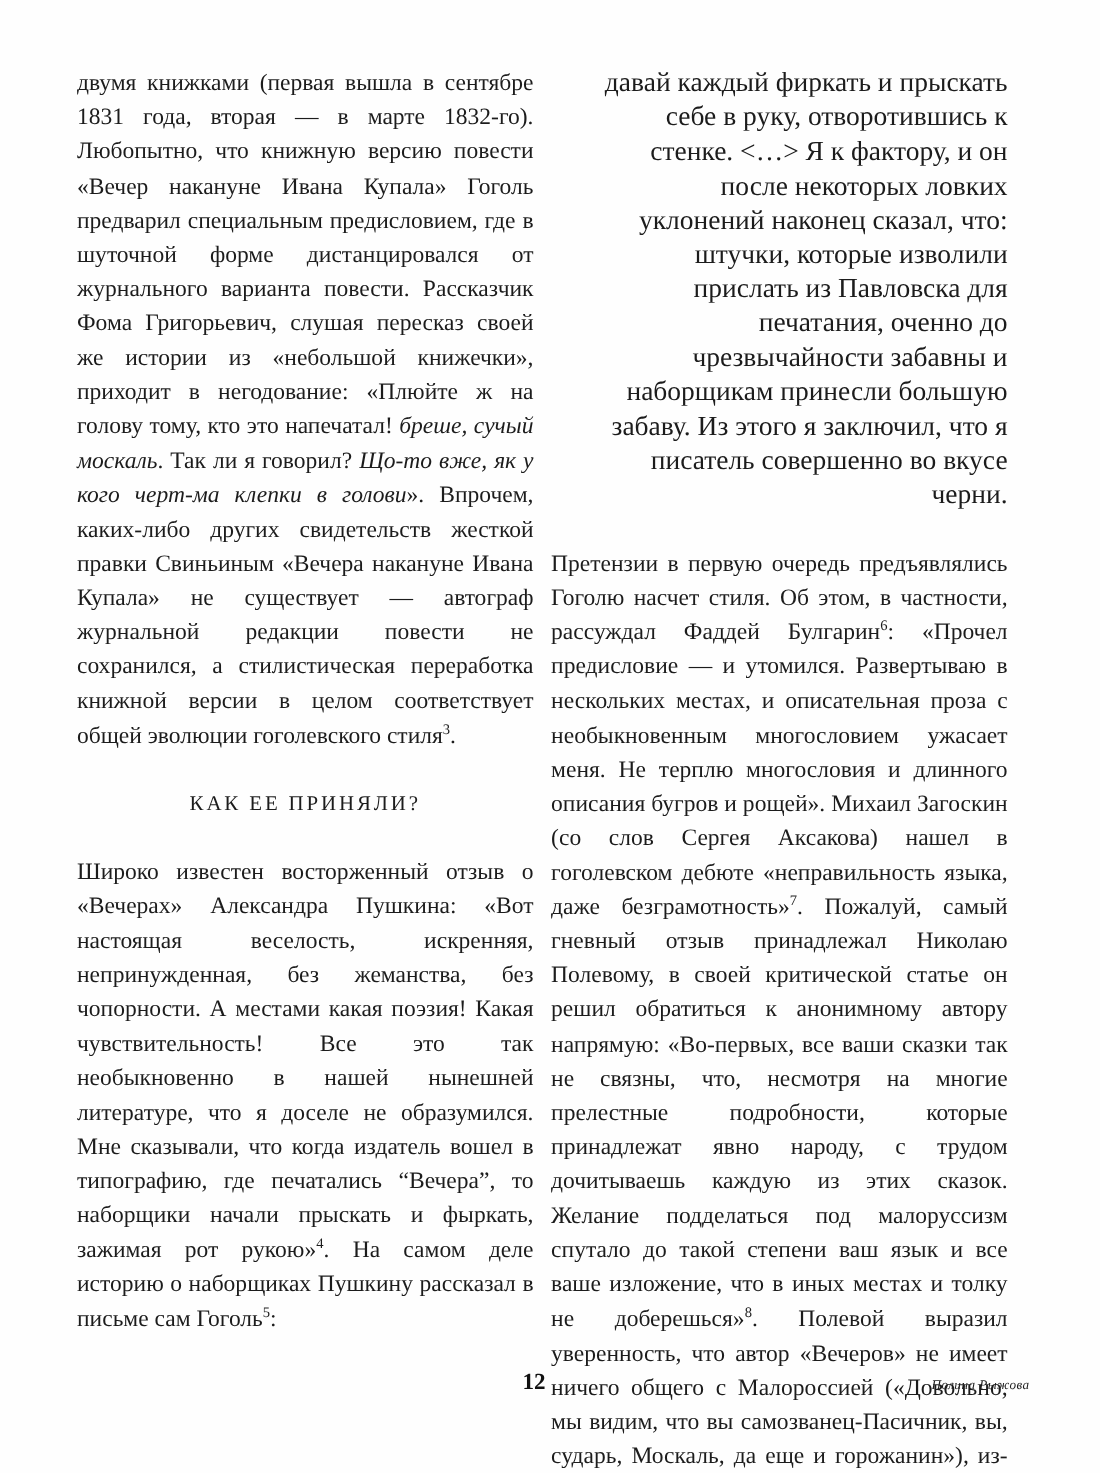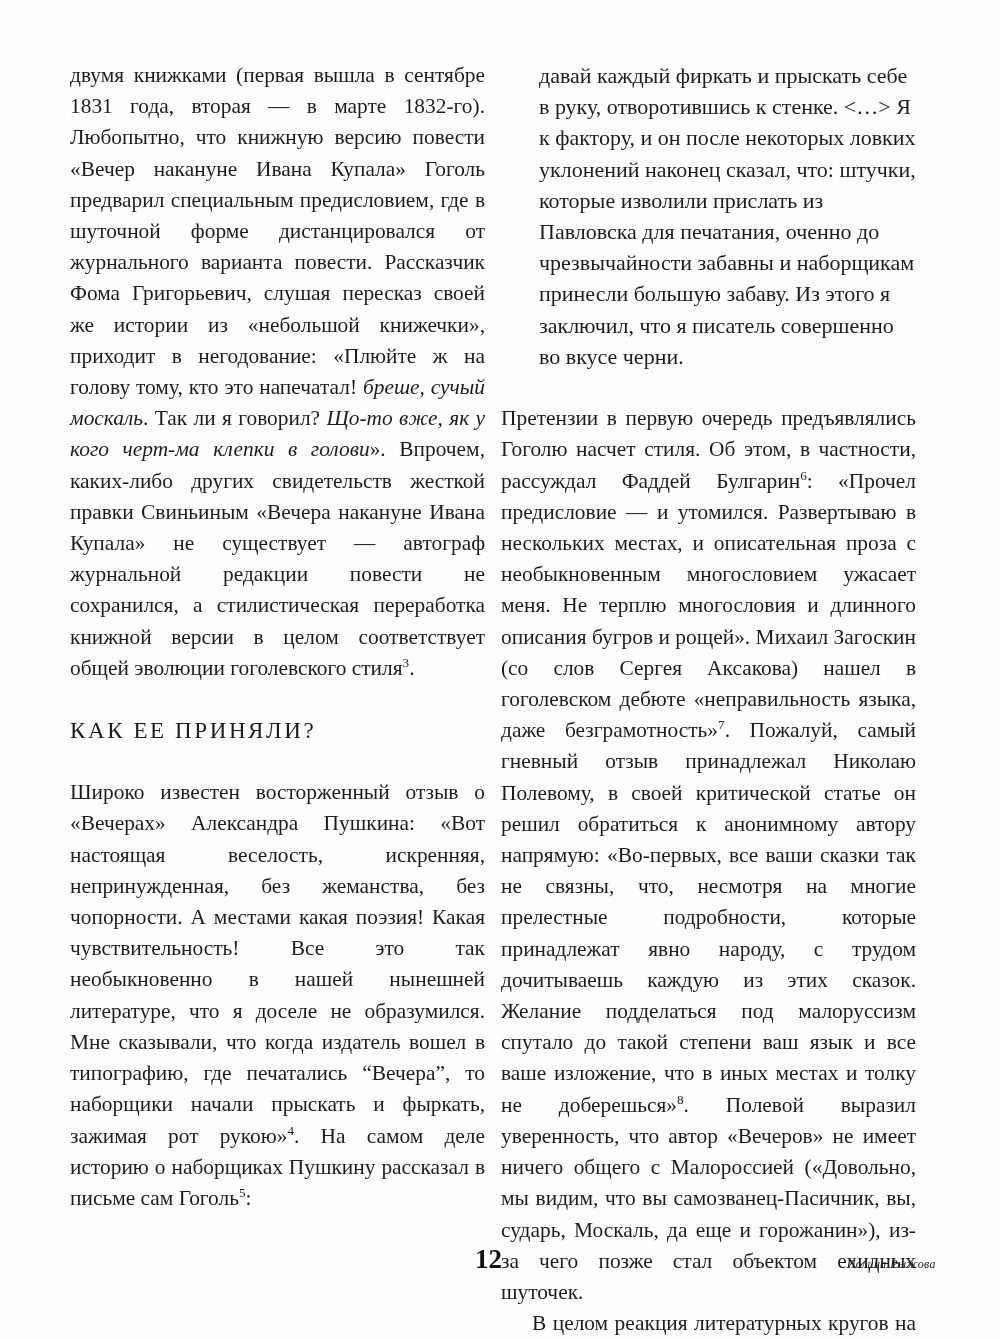--- a/index.html
+++ b/index.html
@@ -47,37 +47,37 @@
     hyphens: manual;
     color: #1c1c1c;
   }
 
   p.body + p.body {
     text-indent: 1.45em;
   }
 
   .section-head {
     margin: 0;
-    text-align: left;
-    font-size: 23px;
+    text-align: center;
+    font-size: 19px;
     line-height: 31.2px;
     letter-spacing: 2.6px;
     font-weight: 400;
     color: #1c1c1c;
     padding-top: 31px;
     padding-bottom: 31px;
   }
 
   blockquote.quote {
     margin: 0;
     padding: 0;
     padding-left: 38px;
-    font-size: 22px;
+    font-size: 25px;
     line-height: 31.2px;
-    text-align: left;
+    text-align: right;
     color: #1c1c1c;
   }
   blockquote.quote p {
     margin: 0;
   }
   .quote-lead {
     padding-top: 31px;
   }
 
   .spacer-line {
@@ -98,21 +98,21 @@
     position: absolute;
     left: 70px;
     top: 1244px;
     width: 866px;
     display: flex;
     flex-direction: row;
     align-items: baseline;
     justify-content: space-between;
   }
   .folio {
-    font-size: 27px;
+    font-size: 21px;
     font-weight: bold;
     color: #111111;
     margin-left: 405px;
   }
   .running-head {
     font-size: 12px;
     font-style: italic;
     color: #1c1c1c;
     letter-spacing: 0.4px;
   }

